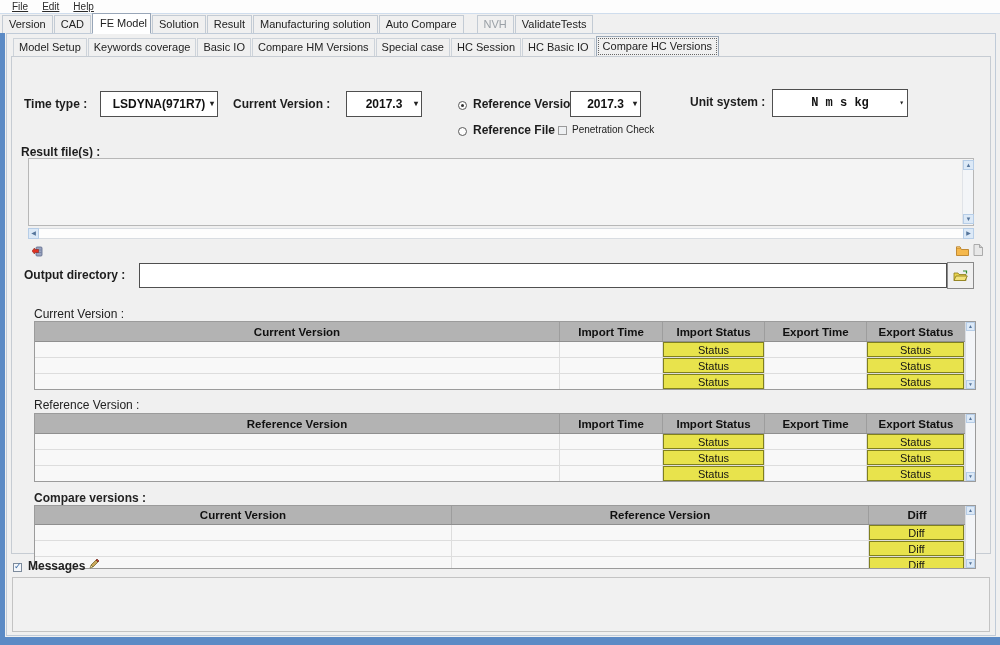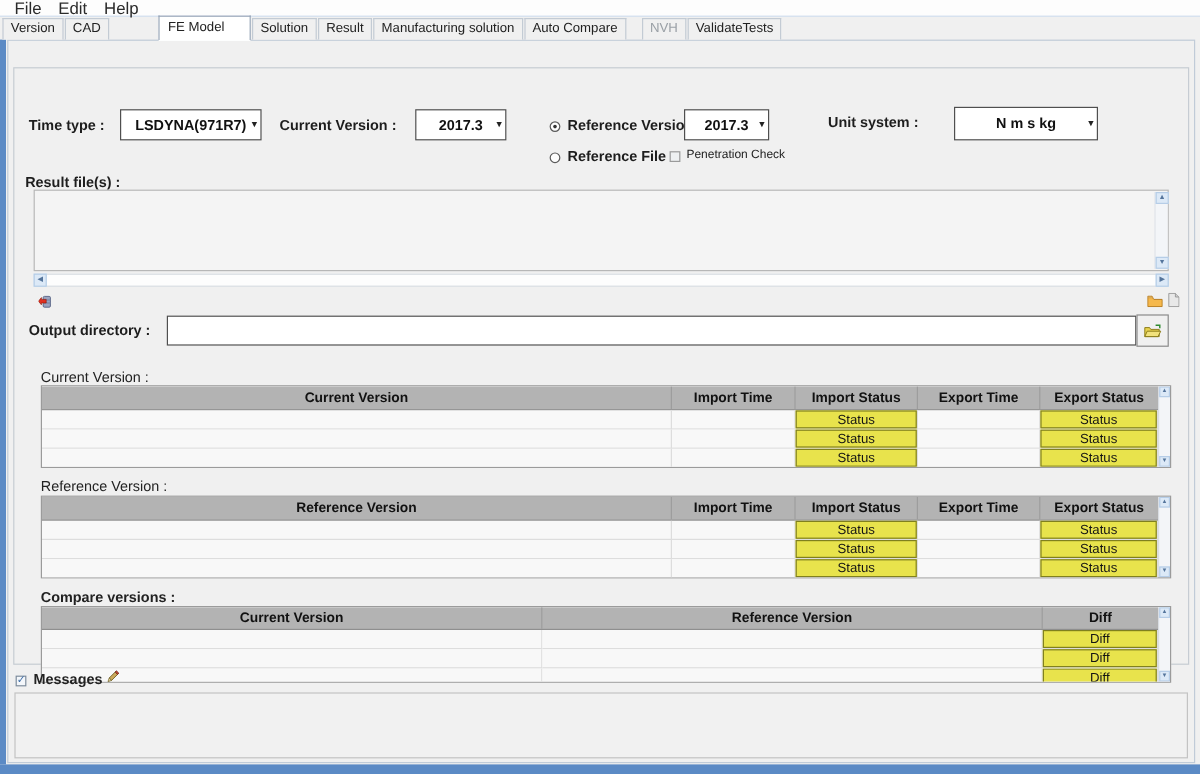--- a/index.html
+++ b/index.html
@@ -2,26 +2,26 @@
 <html><head>
 <meta charset="utf-8">
 <style>
   * { margin:0; padding:0; box-sizing:border-box; }
   html,body { width:1000px; height:645px; }
   body { font-family:"Liberation Sans", sans-serif; background:#e9edf2; overflow:hidden; }
   .app { position:relative; width:1000px; height:645px; background:#f0f0f0; }
 
   
   .menubar { position:absolute; left:0; top:0; width:1000px; height:14px; background:#fdfdfd; border-bottom:1px solid #cfdded; display:flex; align-items:center; padding-left:5px; }
-  .menu-item { font-size:14px; color:#2b2b2b; padding:0 7px; cursor:default; }
+  .menu-item { font-size:10px; color:#2b2b2b; padding:0 7px; cursor:default;text-decoration:underline; }
 
   
   .tabbar { position:absolute; left:2px; top:15px; height:18px; display:flex; align-items:flex-end; z-index:3; }
   .tab { font-size:11px; color:#222; background:#f0f0f0; border:1px solid #c3cbd4; border-bottom:none; padding:2px 6px 3px 6px; margin-right:1px; white-space:nowrap; }
-  .tab.selected { background:#ffffff; border:1px solid #98a6b8; border-bottom:1px solid #ffffff; padding:3px 21px 4px 7px; position:relative; top:1px; font-weight:400;margin-left:40px; }
+  .tab.selected { background:#ffffff; border:1px solid #98a6b8; border-bottom:1px solid #ffffff; padding:3px 3px 4px 7px; position:relative; top:1px; font-weight:400; }
   .tab.disabled { color:#9aa0a6;margin-left:12px; }
 
   
   .left-strip { position:absolute; left:0; top:33px; width:5px; height:604px; background:#5b8ac5; }
   .bottom-strip { position:absolute; left:0; top:637px; width:1000px; height:8px; background:#5b8ac5; }
 
   .main-panel { position:absolute; left:6px; top:33px; width:990px; height:603px; border:1px solid #c0cbd8; background:#f0f0f0; }
 
   
   .subtabbar { position:absolute; left:6px; top:4px; height:18px; display:flex; align-items:flex-end; }
@@ -92,20 +92,30 @@
     <span class="tab">Auto Compare</span>
     <span class="tab disabled">NVH</span>
     <span class="tab">ValidateTests</span>
   </div>
 
   <div class="left-strip"></div>
   <div class="bottom-strip"></div>
 
   <div class="main-panel">
 
+    <div class="subtabbar">
+      <span class="subtab">Model Setup</span>
+      <span class="subtab">Keywords coverage</span>
+      <span class="subtab">Basic IO</span>
+      <span class="subtab">Compare HM Versions</span>
+      <span class="subtab">Special case</span>
+      <span class="subtab">HC Session</span>
+      <span class="subtab">HC Basic IO</span>
+      <span class="subtab selected">Compare HC Versions</span>
+    </div>
 
     <div class="subpanel">
 
       <div class="lbl" style="left:12px; top:40px;">Time type :</div>
       <div class="combo" style="left:88px; top:34px; width:118px; height:26px;">
         <span>LSDYNA(971R7)</span>
         <span class="caret">▾</span>
       </div>
 
       <div class="lbl" style="left:221px; top:40px;">Current Version :</div>
@@ -115,21 +125,21 @@
       </div>
 
       <span class="radio checked" style="left:446px; top:44px;"></span>
       <div class="lbl" style="left:461px; top:40px;">Reference Version :</div>
       <div class="combo" style="left:558px; top:34px; width:71px; height:26px;">
         <span>2017.3</span>
         <span class="caret">▾</span>
       </div>
 
       <div class="lbl" style="left:678px; top:38px;">Unit system :</div>
-      <div class="combo" style="left:783px; top:32px; width:120px; height:28px;">
+      <div class="combo" style="left:760px; top:32px; width:136px; height:28px;font-family:Liberation Mono, monospace;">
         <span>N m s kg</span>
         <span class="caret">▾</span>
       </div>
 
       <span class="radio" style="left:446px; top:70px;"></span>
       <div class="lbl" style="left:461px; top:66px;">Reference File</div>
       <span class="chk" style="left:546px; top:69px;"></span>
       <div class="lbl-reg" style="left:560px; top:67px; font-size:10px;">Penetration Check</div>
 
       <div class="lbl" style="left:9px; top:88px;">Result file(s) :</div>

